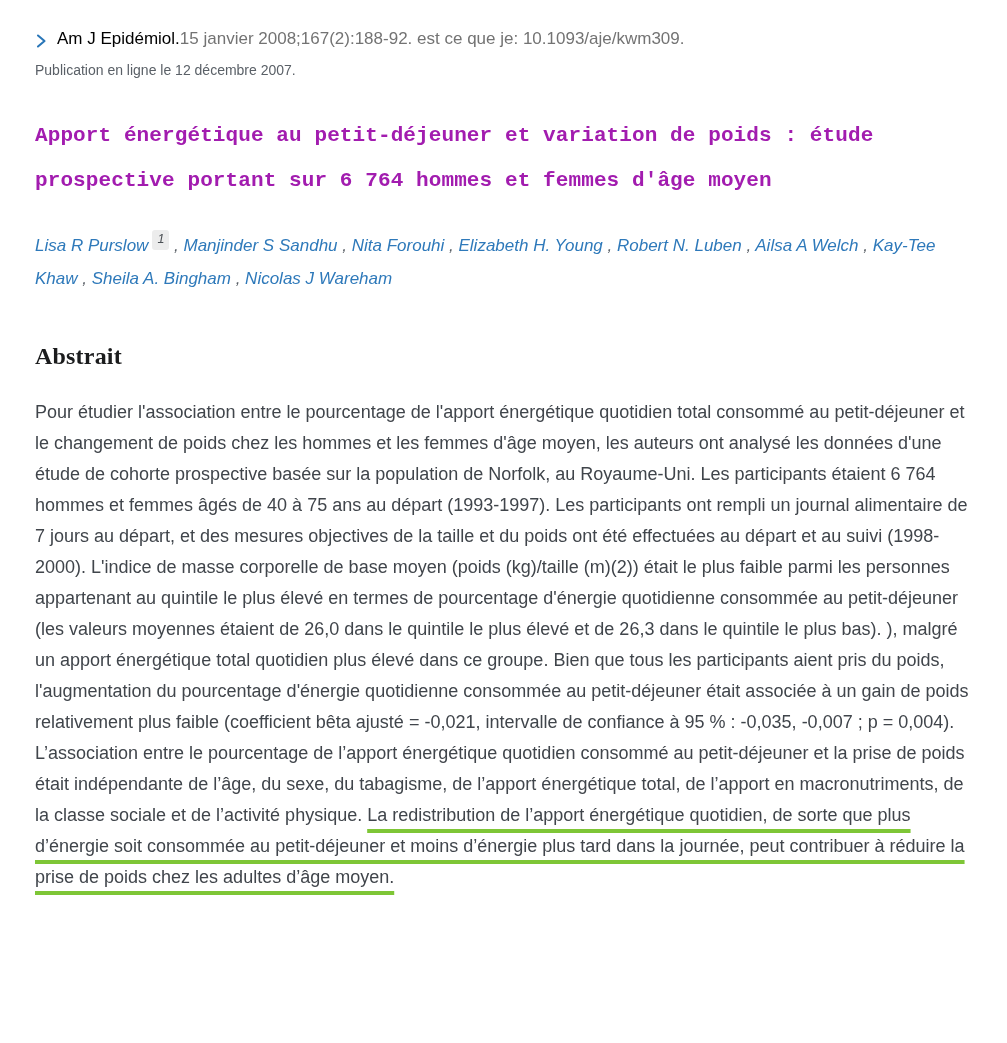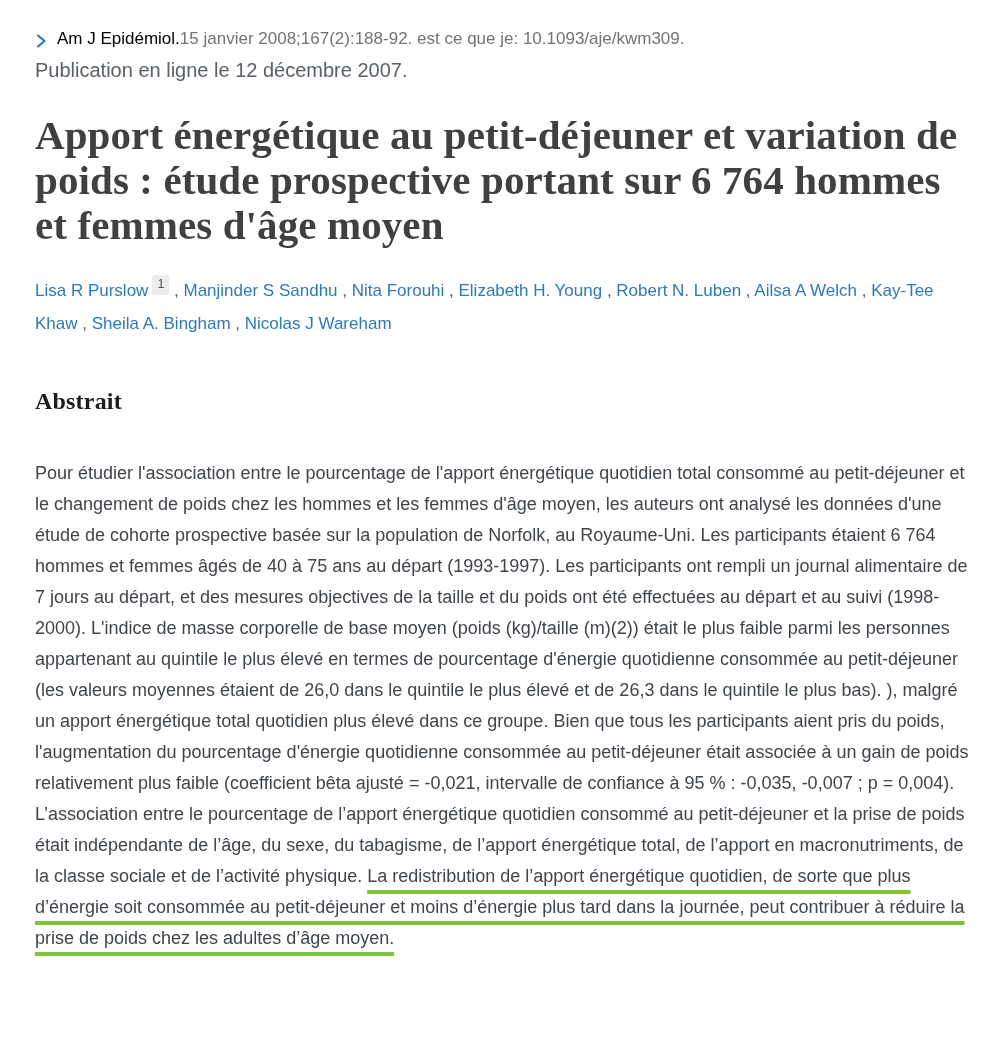--- a/index.html
+++ b/index.html
@@ -33,43 +33,44 @@
     vertical-align: -1px;
   }
   .chevron-btn svg { display: inline-block; vertical-align: middle; }
   .journal-link {
     color: #000000;
     text-decoration: none;
     cursor: pointer;
   }
   .citation-details { color: #737373; }
   .epub-line {
-    font-size: 20px;
+    font-size: 14px;
     line-height: 26px;
     color: #5a6067;
   }
 
   
   h1.article-title {
-    font-family: Liberation Serif, serif;
+    font-family: Liberation Mono, monospace;
     font-weight: 700;
-    font-size: 41px;
+    font-size: 21px;
     line-height: 45px;
-    color: #404040;
+    color: #a21caf;
     margin: 30px 0 26px 0;
     max-width: 952px;
     letter-spacing: 0.1px;
   }
 
   
   .authors {
     font-size: 17px;
     line-height: 33px;
     color: #5a6067;
     max-width: 940px;
+    font-style: italic;
   }
   .author-link {
     color: #2e79ba;
     text-decoration: none;
     cursor: pointer;
   }
   .author-sep { color: #5a6067; white-space: pre; }
   .sup-badge {
     display: inline-block;
     font-size: 12.5px;
@@ -88,21 +89,21 @@
   h2.abstract-heading {
     font-family: "Liberation Serif", serif;
     font-weight: 700;
     font-size: 24px;
     line-height: 30px;
     color: #1b1c1d;
     margin: 46px 0 16px 0;
     letter-spacing: 0.2px;
   }
   .abstract-text {
-    margin-top: 42px;
+    margin-top: 26px;
     font-size: 18px;
     line-height: 31px;
     color: #40454b;
     max-width: 944px;
   }
   .highlighted-sentence {
     text-decoration: underline;
     text-decoration-color: #7ec636;
     text-decoration-thickness: 4px;
     text-underline-offset: 8px;

